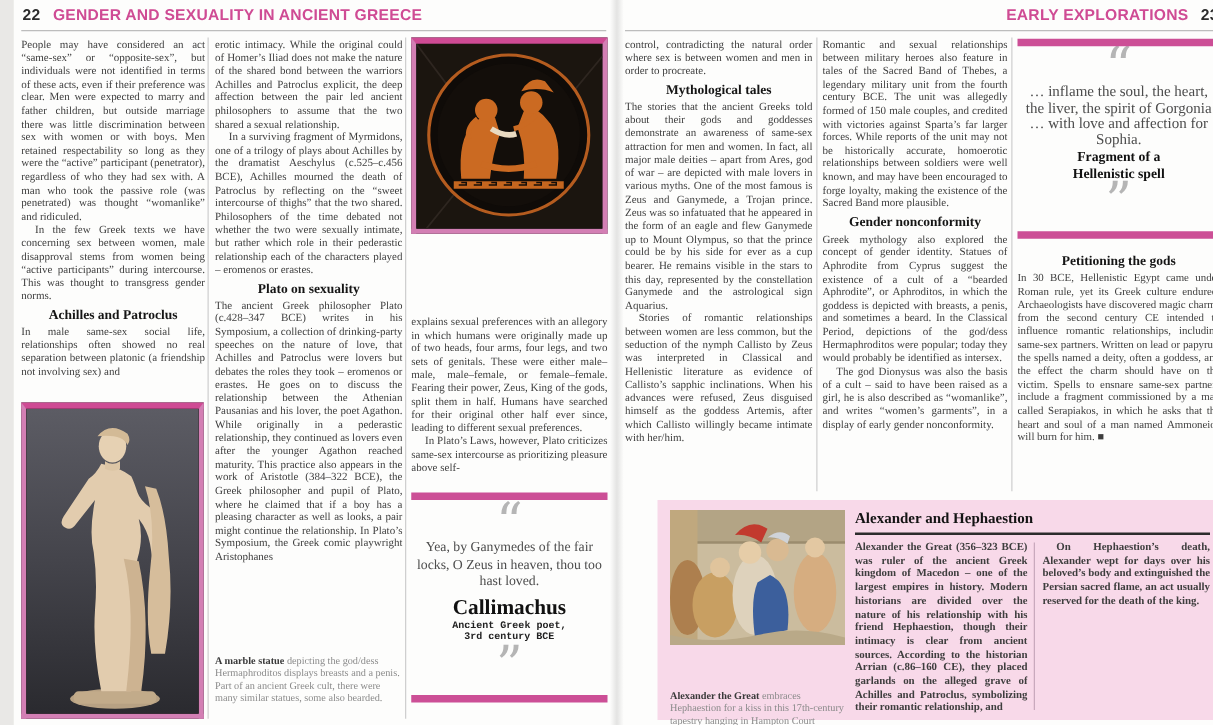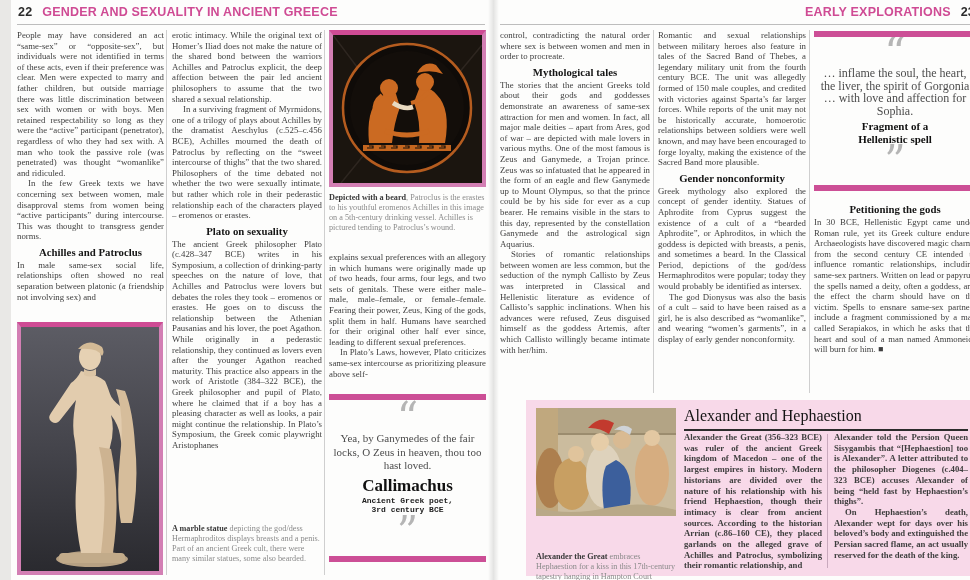--- a/index.html
+++ b/index.html
@@ -31,21 +31,21 @@
   
   .pullquote { position:absolute; text-align:center; }
   .pq-bar { position:absolute; left:0; width:100%; height:6px; background:#cc4f96; }
   .pq-bar.top { top:0; } .pq-bar.bottom { bottom:0; }
   .pq-mark { font-family:"DejaVu Serif",serif; font-size:42px; line-height:20px; color:#b5b5b5; height:22px; }
   .pq-text { font-size:11px; line-height:13.5px; color:#4c4c4c; padding:2px 4px; }
   .pq-attr { font-size:17px; font-weight:bold; color:#111; margin-top:1px; }
   .pq-attr-sub { font-size:8px; font-weight:bold; color:#222; line-height:9.5px;font-family:Liberation Mono, monospace; }
   
   .featurebox { position:absolute; left:515px; top:400px; width:450px; height:176px; background:#f8d9e9; }
-  .fb-title { position:absolute; left:158px; top:7px; width:284px; font-size:16px; font-weight:normal;
+  .fb-title { position:absolute; left:158px; top:7px; width:284px; font-size:12px; font-weight:bold;
               color:#141414; border-bottom:2px solid #2c2c2c; padding-bottom:4px; }
   .fb-col { position:absolute; top:32px; font-size:8.7px; line-height:10.7px; text-align:justify; overflow:hidden; }
   .fb-col p { margin:0;font-weight:bold; }
   .fb-divider { position:absolute; left:301px; top:34px; width:1px; height:134px; background:#c9a9bd; }
   .fb-photo { position:absolute; left:10px; top:8px; width:140px; height:108px; background:#cfc0a4; overflow:hidden; }
   .fb-caption { position:absolute; left:10px; top:120px; width:140px; font-size:8.2px; line-height:10px;
                 color:#8a8a8a; text-align:left;margin-top:32px; }
   .fb-caption b { color:#3a3a3a; }
 </style>
 </head>
@@ -90,21 +90,21 @@
       <path d="M60 44 q-4 8 -10 12 l-20 30 q-4 6 1 9 q5 3 9 -3 l15 -19 q-5 26 -1 42 q3 22 1 46 q-2 30 5 65 l24 0 q7 -32 3 -62 q-2 -26 2 -44 q5 -17 1 -32 q7 9 9 20 l4 25 q1 7 6 6 q5 -1 4 -9 l-3 -29 q-2 -15 -11 -22 q-8 -6 -10 -12 q-3 -9 -5 -13 q-9 -7 -24 -10 z" fill="#e2ccae"></path>
       <path d="M95 62 q9 28 4 68 q-4 40 1 66 l11 0 q7 -40 3 -78 q-2 -34 -10 -54 z" fill="#d6bd9b"></path>
       <path d="M78 120 q10 40 2 106 l12 0 q8 -56 -2 -104 z" fill="#cdb391"></path>
       <ellipse cx="69" cy="30" rx="11" ry="13" fill="#e6d1b3"></ellipse>
       <path d="M57 22 q10 -12 24 -2 q3 5 0 9 q-4 -9 -24 -7 z" fill="#d3ba96"></path>
       <path d="M63 42 q6 4 12 0 l0 6 q-6 3 -12 0 z" fill="#dcc5a5"></path>
     </svg>
   </div>
 
   <div class="col" style="left:161px; top:30px; width:150px; height:488px;">
-    <p>erotic intimacy. While the original text of Homer’s Iliad does not make the nature of the shared bond between the warriors Achilles and Patroclus explicit, the deep affection between the pair led ancient philosophers to assume that the two shared a sexual relationship.</p>
+    <p>erotic intimacy. While the original could of Homer’s Iliad does not make the nature of the shared bond between the warriors Achilles and Patroclus explicit, the deep affection between the pair led ancient philosophers to assume that the two shared a sexual relationship.</p>
     <p class="ind">In a surviving fragment of Myrmidons, one of a trilogy of plays about Achilles by the dramatist Aeschylus (c.525–c.456 BCE), Achilles mourned the death of Patroclus by reflecting on the “sweet intercourse of thighs” that the two shared. Philosophers of the time debated not whether the two were sexually intimate, but rather which role in their pederastic relationship each of the characters played – eromenos or erastes.</p>
     <h3 class="subhead">Plato on sexuality</h3>
     <p>The ancient Greek philosopher Plato (c.428–347 BCE) writes in his Symposium, a collection of drinking-party speeches on the nature of love, that Achilles and Patroclus were lovers but debates the roles they took – eromenos or erastes. He goes on to discuss the relationship between the Athenian Pausanias and his lover, the poet Agathon. While originally in a pederastic relationship, they continued as lovers even after the younger Agathon reached maturity. This practice also appears in the work of Aristotle (384–322 BCE), the Greek philosopher and pupil of Plato, where he claimed that if a boy has a pleasing character as well as looks, a pair might continue the relationship. In Plato’s Symposium, the Greek comic playwright Aristophanes</p>
   </div>
   <div class="caption" style="left:161px; top:524px; width:150px;">
     <b>A marble statue</b><span> depicting the god/dess Hermaphroditos displays breasts and a penis. Part of an ancient Greek cult, there were many similar statues, some also bearded.</span>
   </div>
 
   <div class="photoframe" style="left:318px; top:30px; width:157px; height:157px;">
     <svg width="149" height="148" viewBox="0 0 149 148">
@@ -120,23 +120,20 @@
       <circle cx="56" cy="53" r="9" fill="#cb6a22"></circle>
       <path d="M49 60 q-9 7 -7 16" stroke="#cb6a22" stroke-width="4" fill="none"></path>
       <path d="M60 68 q11 7 20 4" stroke="#e9dac1" stroke-width="4.5" fill="none"></path>
       <path d="M112 108 Q118 74 104 60 Q95 49 86 54 L81 67 Q88 86 86 108 Z" fill="#cb6a22"></path>
       <circle cx="92" cy="47" r="9" fill="#cb6a22"></circle>
       <path d="M84 38 q7 -13 19 -8 l7 9 q-12 -5 -26 -1 z" fill="#cb6a22"></path>
       <path d="M96 57 q-9 9 -18 11" stroke="#cb6a22" stroke-width="4" fill="none"></path>
       <path d="M52 96 q22 8 44 0" stroke="#cb6a22" stroke-width="5" fill="none"></path>
     </svg>
   </div>
-  <div class="caption" style="left:318px; top:193px; width:157px;">
-    <b>Depicted with a beard</b><span>, Patroclus is the erastes to his youthful eromenos Achilles in this image on a 5th-century drinking vessel. Achilles is pictured tending to Patroclus’s wound.</span>
-  </div>
   <div class="col" style="left:318px; top:252px; width:157px; height:140px;">
     <p>explains sexual preferences with an allegory in which humans were originally made up of two heads, four arms, four legs, and two sets of genitals. These were either male–male, male–female, or female–female. Fearing their power, Zeus, King of the gods, split them in half. Humans have searched for their original other half ever since, leading to different sexual preferences.</p>
     <p class="ind">In Plato’s Laws, however, Plato criticizes same-sex intercourse as prioritizing pleasure above self-</p>
   </div>
 
   <div class="pullquote" style="left:318px; top:394px; width:157px; height:168px;">
     <div class="pq-bar top"></div>
     <div style="padding-top:14px;">
       <div class="pq-mark">“</div>
       <div class="pq-text">Yea, by Ganymedes of the fair locks, O Zeus in heaven, thou too hast loved.</div>
@@ -152,21 +149,21 @@
     <p>control, contradicting the natural order where sex is between women and men in order to procreate.</p>
     <h3 class="subhead">Mythological tales</h3>
     <p>The stories that the ancient Greeks told about their gods and goddesses demonstrate an awareness of same-sex attraction for men and women. In fact, all major male deities – apart from Ares, god of war – are depicted with male lovers in various myths. One of the most famous is Zeus and Ganymede, a Trojan prince. Zeus was so infatuated that he appeared in the form of an eagle and flew Ganymede up to Mount Olympus, so that the prince could be by his side for ever as a cup bearer. He remains visible in the stars to this day, represented by the constellation Ganymede and the astrological sign Aquarius.</p>
     <p class="ind">Stories of romantic relationships between women are less common, but the seduction of the nymph Callisto by Zeus was interpreted in Classical and Hellenistic literature as evidence of Callisto’s sapphic inclinations. When his advances were refused, Zeus disguised himself as the goddess Artemis, after which Callisto willingly became intimate with her/him.</p>
   </div>
 
   <div class="col" style="left:647px; top:30px; width:148px; height:362px;">
     <p>Romantic and sexual relationships between military heroes also feature in tales of the Sacred Band of Thebes, a legendary military unit from the fourth century BCE. The unit was allegedly formed of 150 male couples, and credited with victories against Sparta’s far larger forces. While reports of the unit may not be historically accurate, homoerotic relationships between soldiers were well known, and may have been encouraged to forge loyalty, making the existence of the Sacred Band more plausible.</p>
     <h3 class="subhead">Gender nonconformity</h3>
     <p>Greek mythology also explored the concept of gender identity. Statues of Aphrodite from Cyprus suggest the existence of a cult of a “bearded Aphrodite”, or Aphroditos, in which the goddess is depicted with breasts, a penis, and sometimes a beard. In the Classical Period, depictions of the god/dess Hermaphroditos were popular; today they would probably be identified as intersex.</p>
-    <p class="ind">The god Dionysus was also the basis of a cult – said to have been raised as a girl, he is also described as “womanlike”, and wearing “women’s garments”, in a display of early gender nonconformity.</p>
+    <p class="ind">The god Dionysus was also the basis of a cult – said to have been raised as a girl, he is also described as “womanlike”, and writes “women’s garments”, in a display of early gender nonconformity.</p>
   </div>
 
   <div class="pullquote" style="left:803px; top:31px; width:162px; height:160px;">
     <div class="pq-bar top"></div>
     <div style="padding-top:12px;">
       <div class="pq-mark">“</div>
       <div class="pq-text" style="font-size:12px; line-height:12.5px;">… inflame the soul, the heart, the liver, the spirit of Gorgonia … with love and affection for Sophia.</div>
       <div class="pq-attr" style="font-size:11px; line-height:12.5px;">Fragment of a</div>
       <div class="pq-attr" style="font-size:11px; line-height:12.5px; margin-top:0;">Hellenistic spell</div>
       <div class="pq-mark" style="line-height:32px;">”</div>
@@ -202,18 +199,17 @@
     </div>
     <div class="fb-caption">
       <b>Alexander the Great</b><span> embraces Hephaestion for a kiss in this 17th-century tapestry hanging in Hampton Court Palace, UK.</span>
     </div>
     <div class="fb-title">Alexander and Hephaestion</div>
     <div class="fb-col" style="left:158px; width:138px; height:140px;">
       <p>Alexander the Great (356–323 BCE) was ruler of the ancient Greek kingdom of Macedon – one of the largest empires in history. Modern historians are divided over the nature of his relationship with his friend Hephaestion, though their intimacy is clear from ancient sources. According to the historian Arrian (c.86–160 CE), they placed garlands on the alleged grave of Achilles and Patroclus, symbolizing their romantic relationship, and</p>
     </div>
     <div class="fb-divider"></div>
     <div class="fb-col" style="left:308px; width:134px; height:140px;">
-      <p>Alexander told the Persion Queen Sisygambis that “[Hephaestion] too is Alexander”. A letter attributed to the philosopher Diogenes (c.404–323 BCE) accuses Alexander of being “held fast by Hephaestion’s thighs”.</p>
       <p class="ind" style="margin-top:0; text-indent:11px;">On Hephaestion’s death, Alexander wept for days over his beloved’s body and extinguished the Persian sacred flame, an act usually reserved for the death of the king.</p>
     </div>
   </div>
 
 </div>
 
 </body></html>

